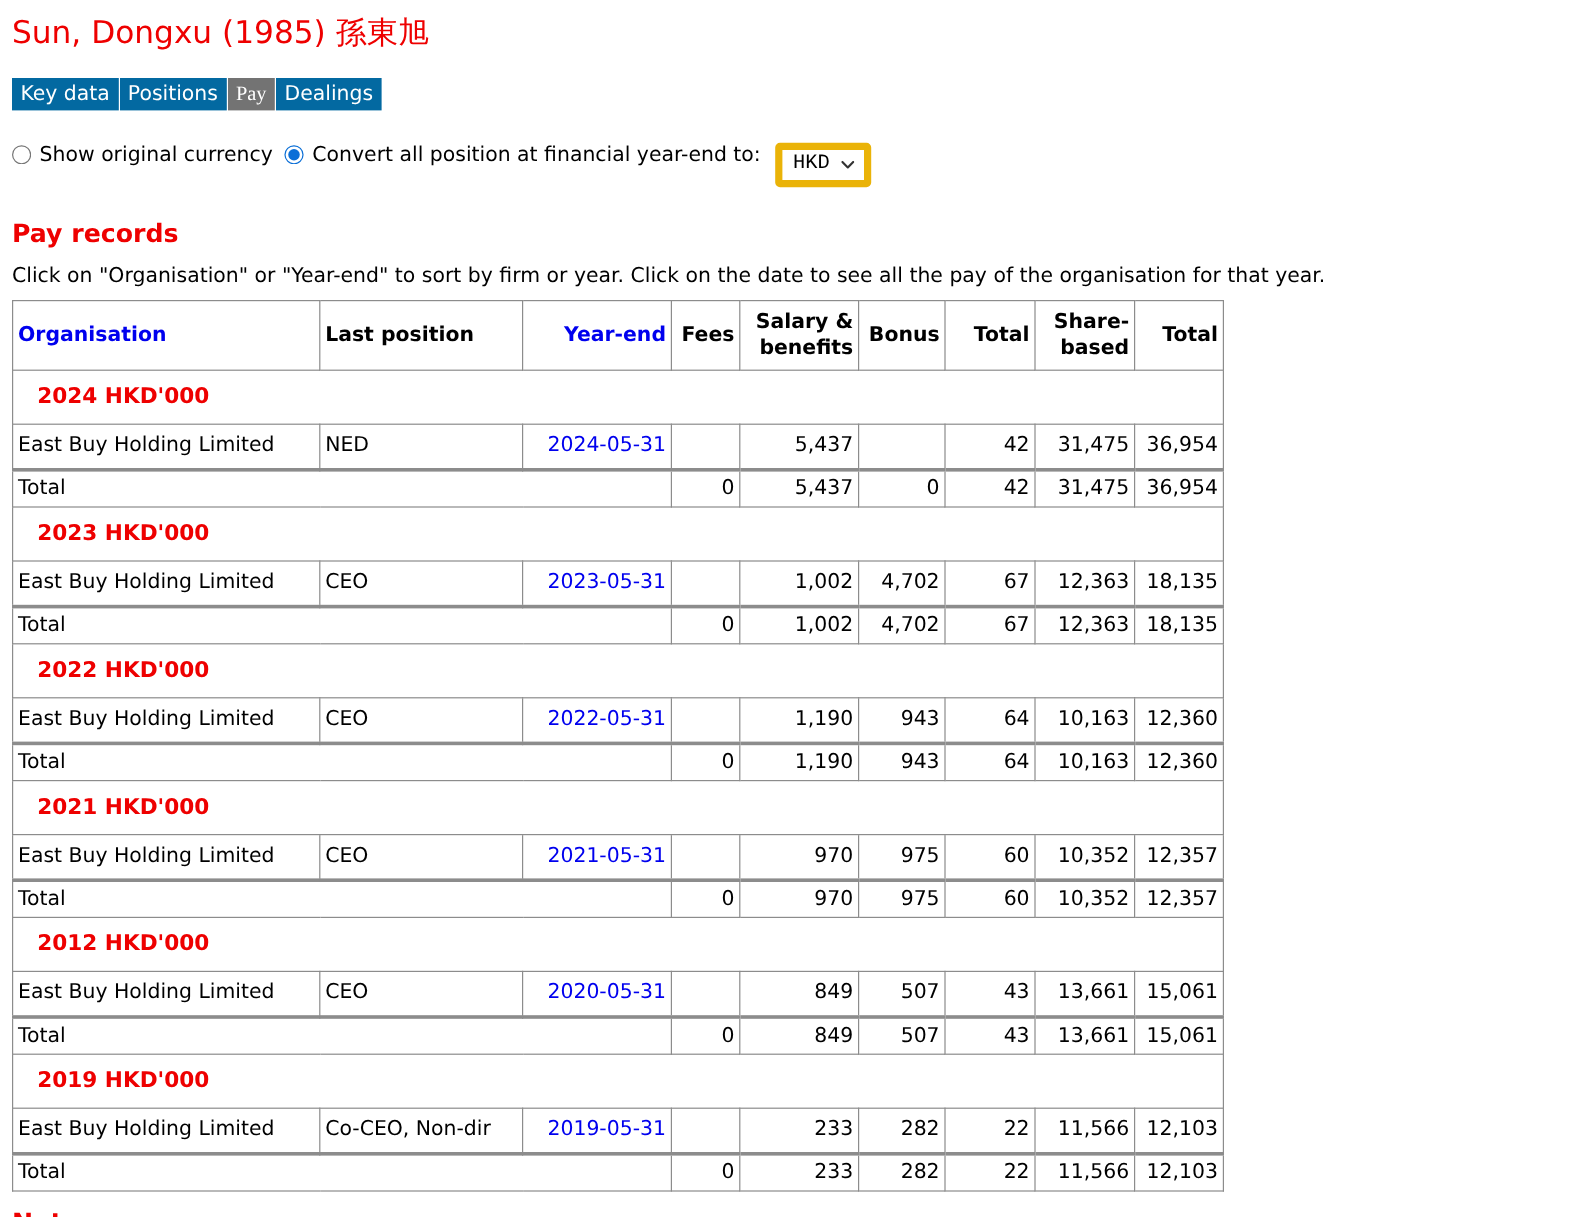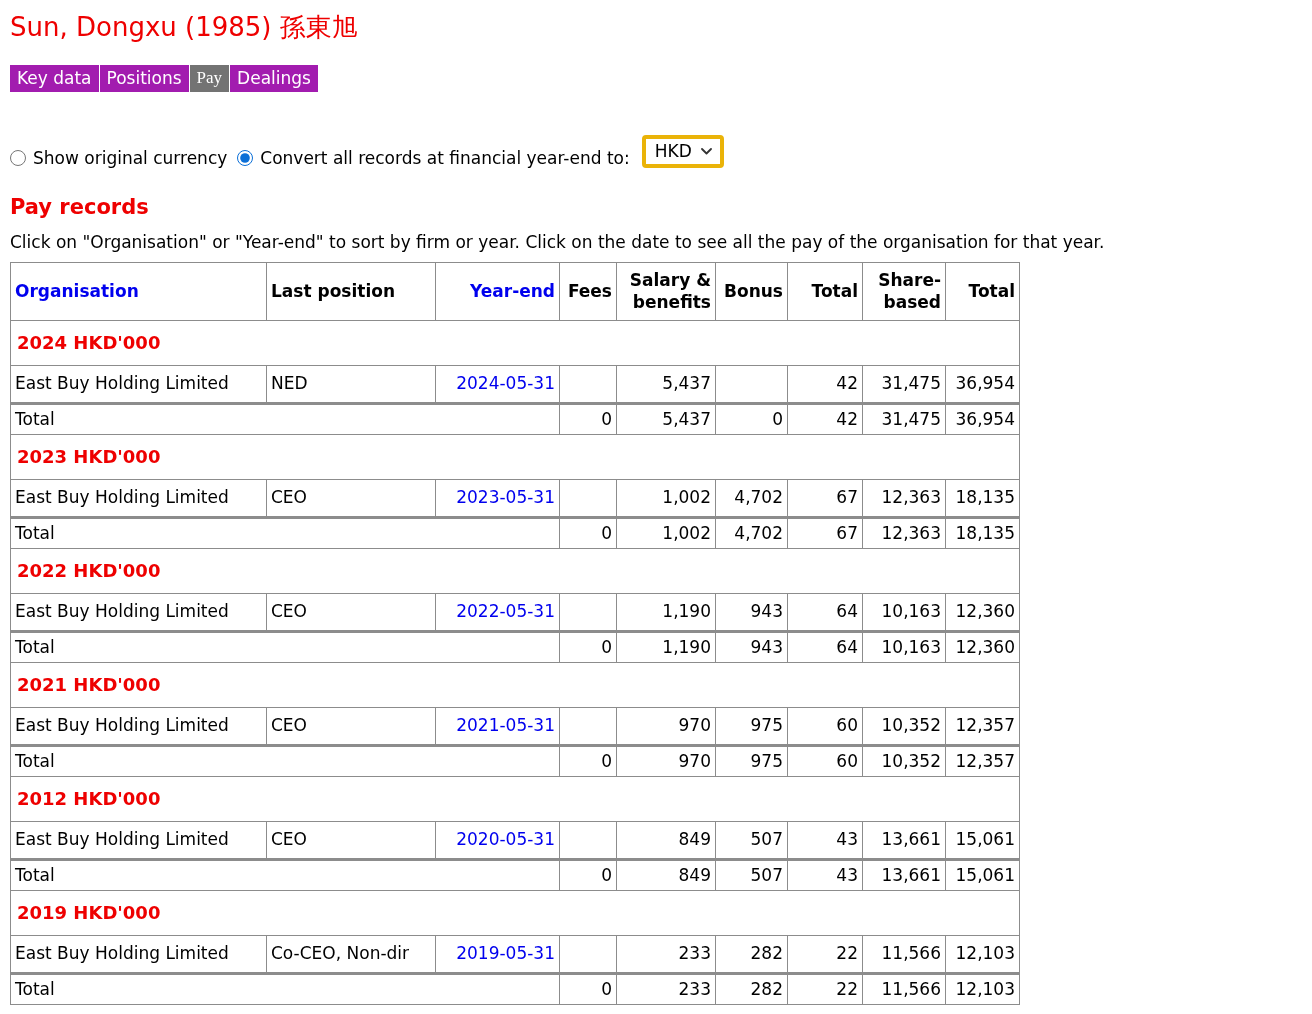--- a/index.html
+++ b/index.html
@@ -15,56 +15,57 @@
   h1 {
     color: #ee0000;
     font-size: 26px;
     font-weight: normal;
     margin: 4px 0 20px 0;
     letter-spacing: 0;
   }
   
   .tabs { display: flex; gap: 1px; }
   .tab {
-    background: #a21caf;
+    background: #0369a1;
     color: #fff;
     padding: 3px 7px 4px 7px;
     font-size: 17px;
     cursor: pointer;
     white-space: nowrap;
   }
   .tab.active { background: #737373; font-family: Liberation Serif, serif; }
   
   .currency-row {
-    margin-top: 43px;
+    margin-top: 27px;
     display: flex;
-    align-items: flex-end;
+    align-items: flex-start;
   }
   .currency-row label {
     display: inline-flex;
     align-items: center;
     gap: 7px;
     margin-right: 10px;
   }
   .currency-row input[type="radio"] {
     width: 16px; height: 16px;
     margin: 0;
     accent-color: #0b6fd7;
   }
   .select-box {
     display: inline-flex;
     align-items: center;
     gap: 9px;
-    border: 4px solid #eab308;
+    border: 6px solid #eab308;
     border-radius: 4px;
     background: #fff;
     padding: 2px 8px 3px 9px;
     margin-left: 2px;
     cursor: pointer;
     line-height: 1.2;
+    font-family: Liberation Mono, monospace;
   }
   .select-box svg { display: block; }
   
   h2 {
     color: #ee0000;
     font-size: 21px;
     font-weight: bold;
     margin: 27px 0 13px 0;
   }
   h2.notes { margin: 14px 0 0 0; }
@@ -79,21 +80,21 @@
   th, td {
     border: 1px solid #8c8c8c;
     padding: 7px 4px;
     overflow: hidden;
     white-space: nowrap;
     vertical-align: middle;
   }
   th { font-weight: bold; white-space: normal; }
   th.al, td.al { text-align: left; }
   th.ar, td.ar { text-align: right; }
-  tr.year-row td { padding: 11px 6px; }
+  tr.year-row td { padding: 11px 20px; }
   .year-label { color: #ee0000; font-weight: bold; font-size: 18px; }
   tr.total-row td { border-top: 3px solid #8c8c8c; padding: 4px; }
   a { color: #0000ee; text-decoration: none; cursor: pointer; }
 </style>
 </head>
 <body>
 
 <h1>Sun, Dongxu (1985) 孫東旭</h1>
 
 <div class="tabs">
@@ -103,21 +104,21 @@
     <div class="tab">Dealings</div>
   </div>
 
 <div class="currency-row">
   <label>
     <input type="radio" name="currency-mode" style="">
     <span>Show original currency</span>
   </label>
   <label>
     <input type="radio" name="currency-mode" checked="" style="">
-    <span>Convert all records at financial year-end to:</span>
+    <span>Convert all position at financial year-end to:</span>
   </label>
   <span class="select-box">
     <span>HKD</span>
     <svg width="11" height="7" viewBox="0 0 11 7">
       <path d="M1 1 L5.5 5.5 L10 1" fill="none" stroke="#333" stroke-width="1.8" stroke-linecap="round" stroke-linejoin="round"></path>
     </svg>
   </span>
 </div>
 
 <h2>Pay records</h2>

